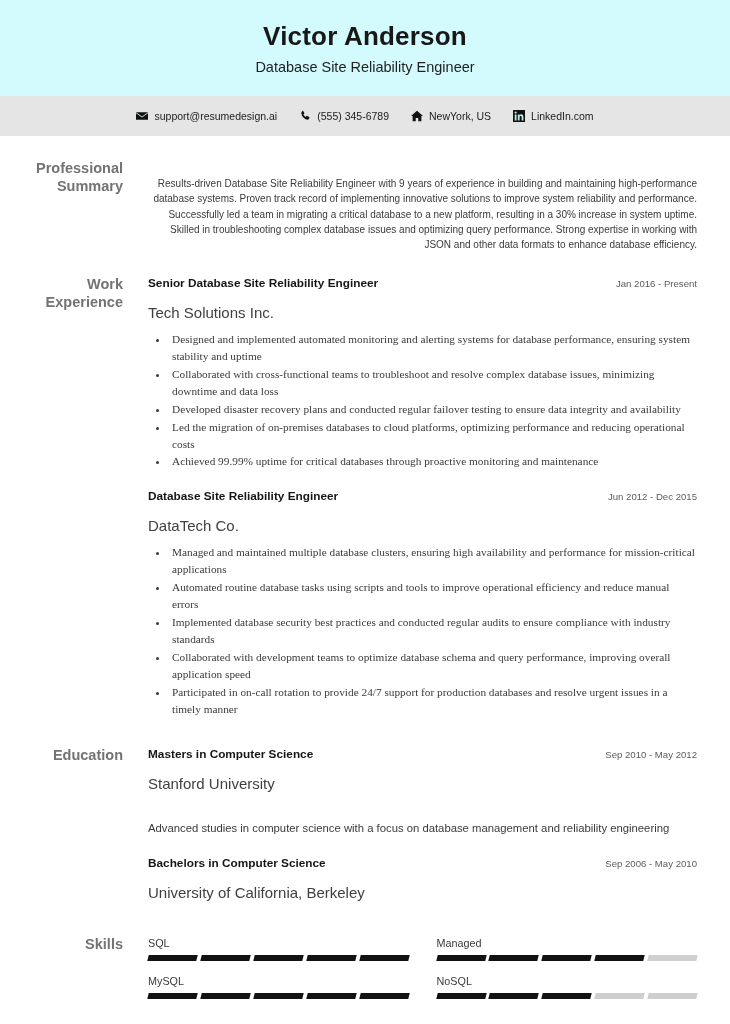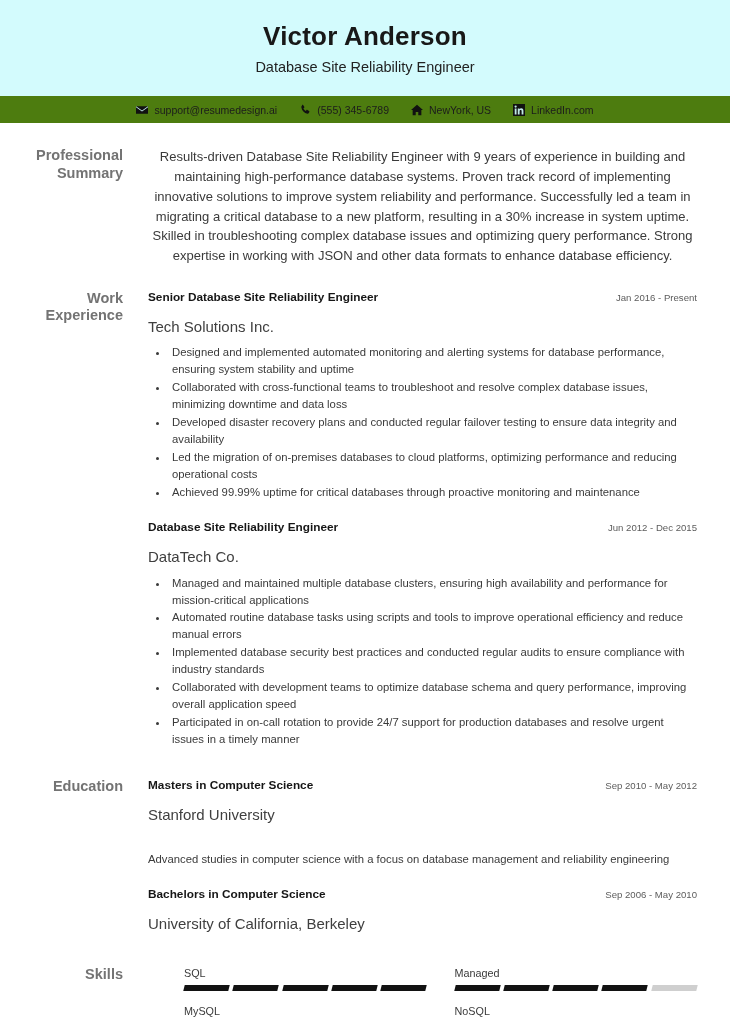--- a/index.html
+++ b/index.html
@@ -31,22 +31,22 @@
   }
   .job-title {
     font-size: 14.5px;
     color: #222222;
     margin-top: 7px;
     line-height: 1.2;
   }
 
   
   .contact-bar {
-    background: #4d7c0f;
-    height: 27px;
+    background: #e5e5e5;
+    height: 40px;
     display: flex;
     align-items: center;
     justify-content: center;
     gap: 22px;
   }
   .contact-item {
     display: flex;
     align-items: center;
     gap: 6px;
     font-size: 10.5px;
@@ -81,24 +81,25 @@
     font-weight: bold;
     color: #737373;
     line-height: 1.22;
   }
   .section-body {
     flex: 1 1 auto;
     min-width: 0;
   }
 
   .summary-text {
-    font-size: 13px;
+    font-size: 10px;
     line-height: 1.52;
     color: #3a3a3a;
-    text-align: center;
+    text-align: right;
+    margin-top: 16px;
   }
 
   
   .entry { margin-bottom: 2px; }
   .entry-head {
     display: flex;
     align-items: baseline;
     justify-content: space-between;
     gap: 12px;
   }
@@ -130,29 +131,29 @@
     margin: 7px 0 0 0;
     padding-left: 21px;
     list-style: disc;
   }
   ul.bullets li {
     font-size: 11.3px;
     line-height: 1.5;
     color: #3a3a3a;
     margin-bottom: 1px;
     padding-left: 3px;
+    font-family: Liberation Serif, serif;
   }
 
   
   .skills-grid {
     display: grid;
     grid-template-columns: 1fr 1fr;
     column-gap: 28px;
     row-gap: 13px;
-    margin-left: 36px;
   }
   .skill {
     min-width: 0;
   }
   .skill-name {
     font-size: 10.8px;
     color: #3a3a3a;
     line-height: 1.3;
     margin-bottom: 5px;
   }

